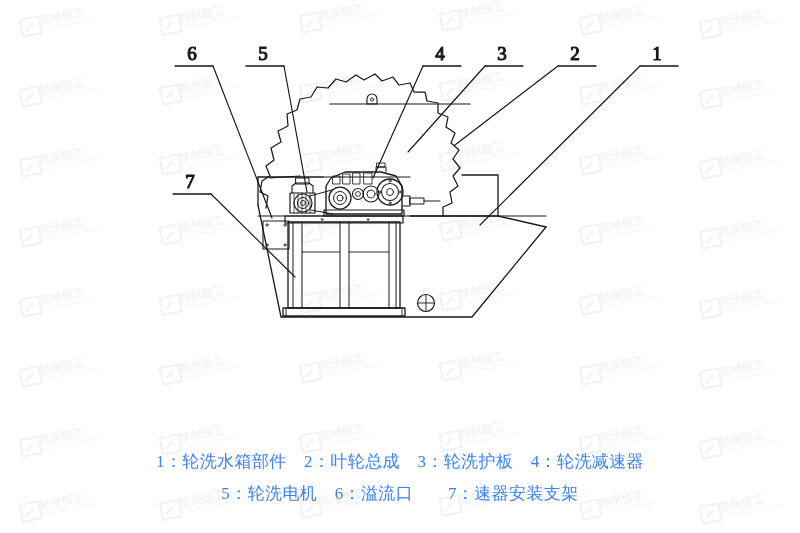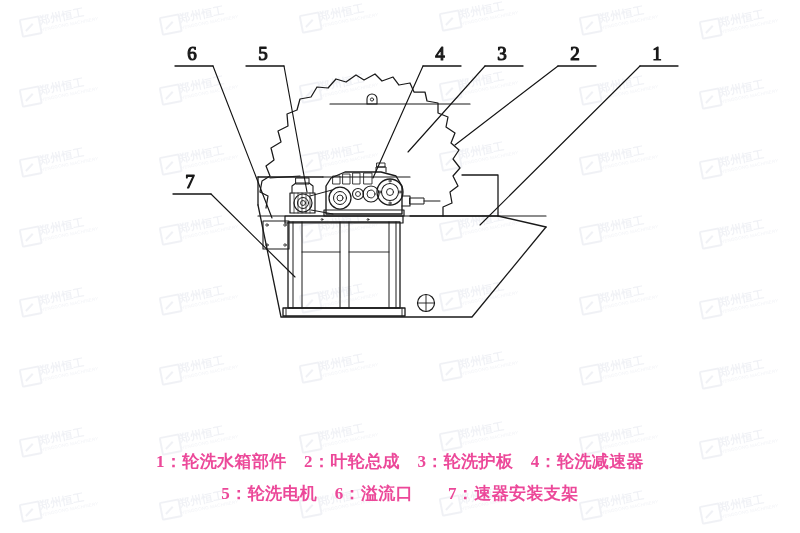--- a/index.html
+++ b/index.html
@@ -33,24 +33,23 @@
     position: absolute;
     left: 0;
     top: 446px;
     width: 800px;
     text-align: center;
   }
   .caption-line {
     font-family: "Liberation Serif", "DejaVu Serif", serif;
     font-size: 17px;
     line-height: 32px;
-    color: #ec4899;
+    color: #3b82f6;
     letter-spacing: 0.4px;
     white-space: pre;
-    font-weight: bold;
   }
   .wm {
     position: absolute;
     width: 74px;
     height: 26px;
     opacity: 0.085;
     pointer-events: none;
     transform: rotate(-11deg);
   }
   .wm .wm-mark {

